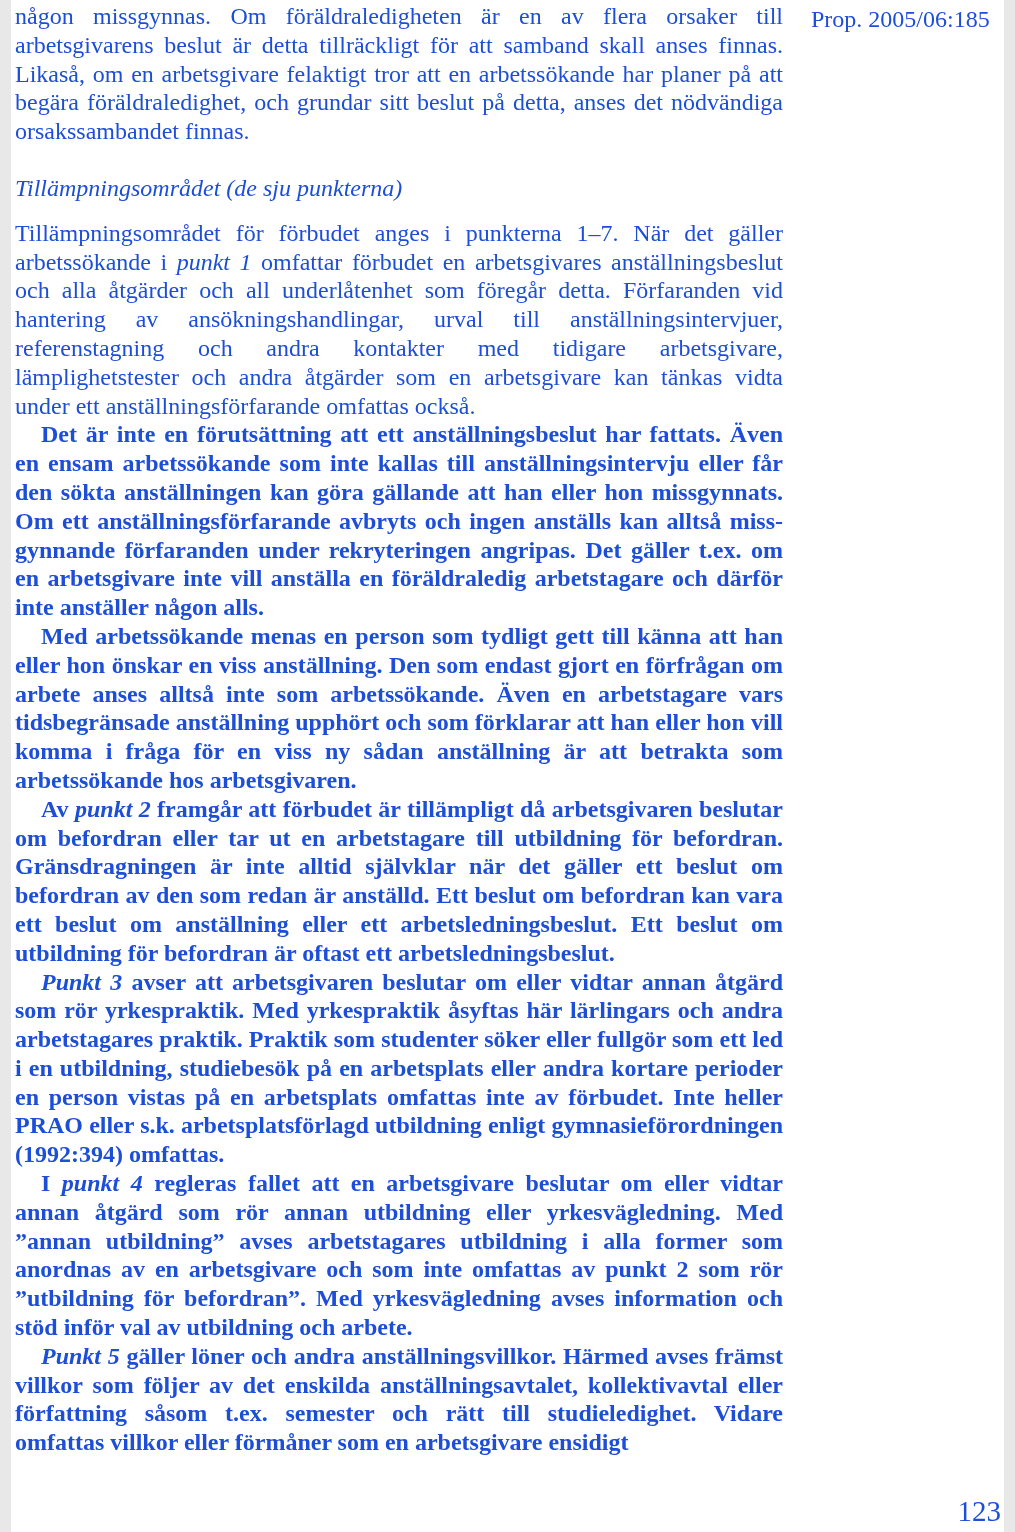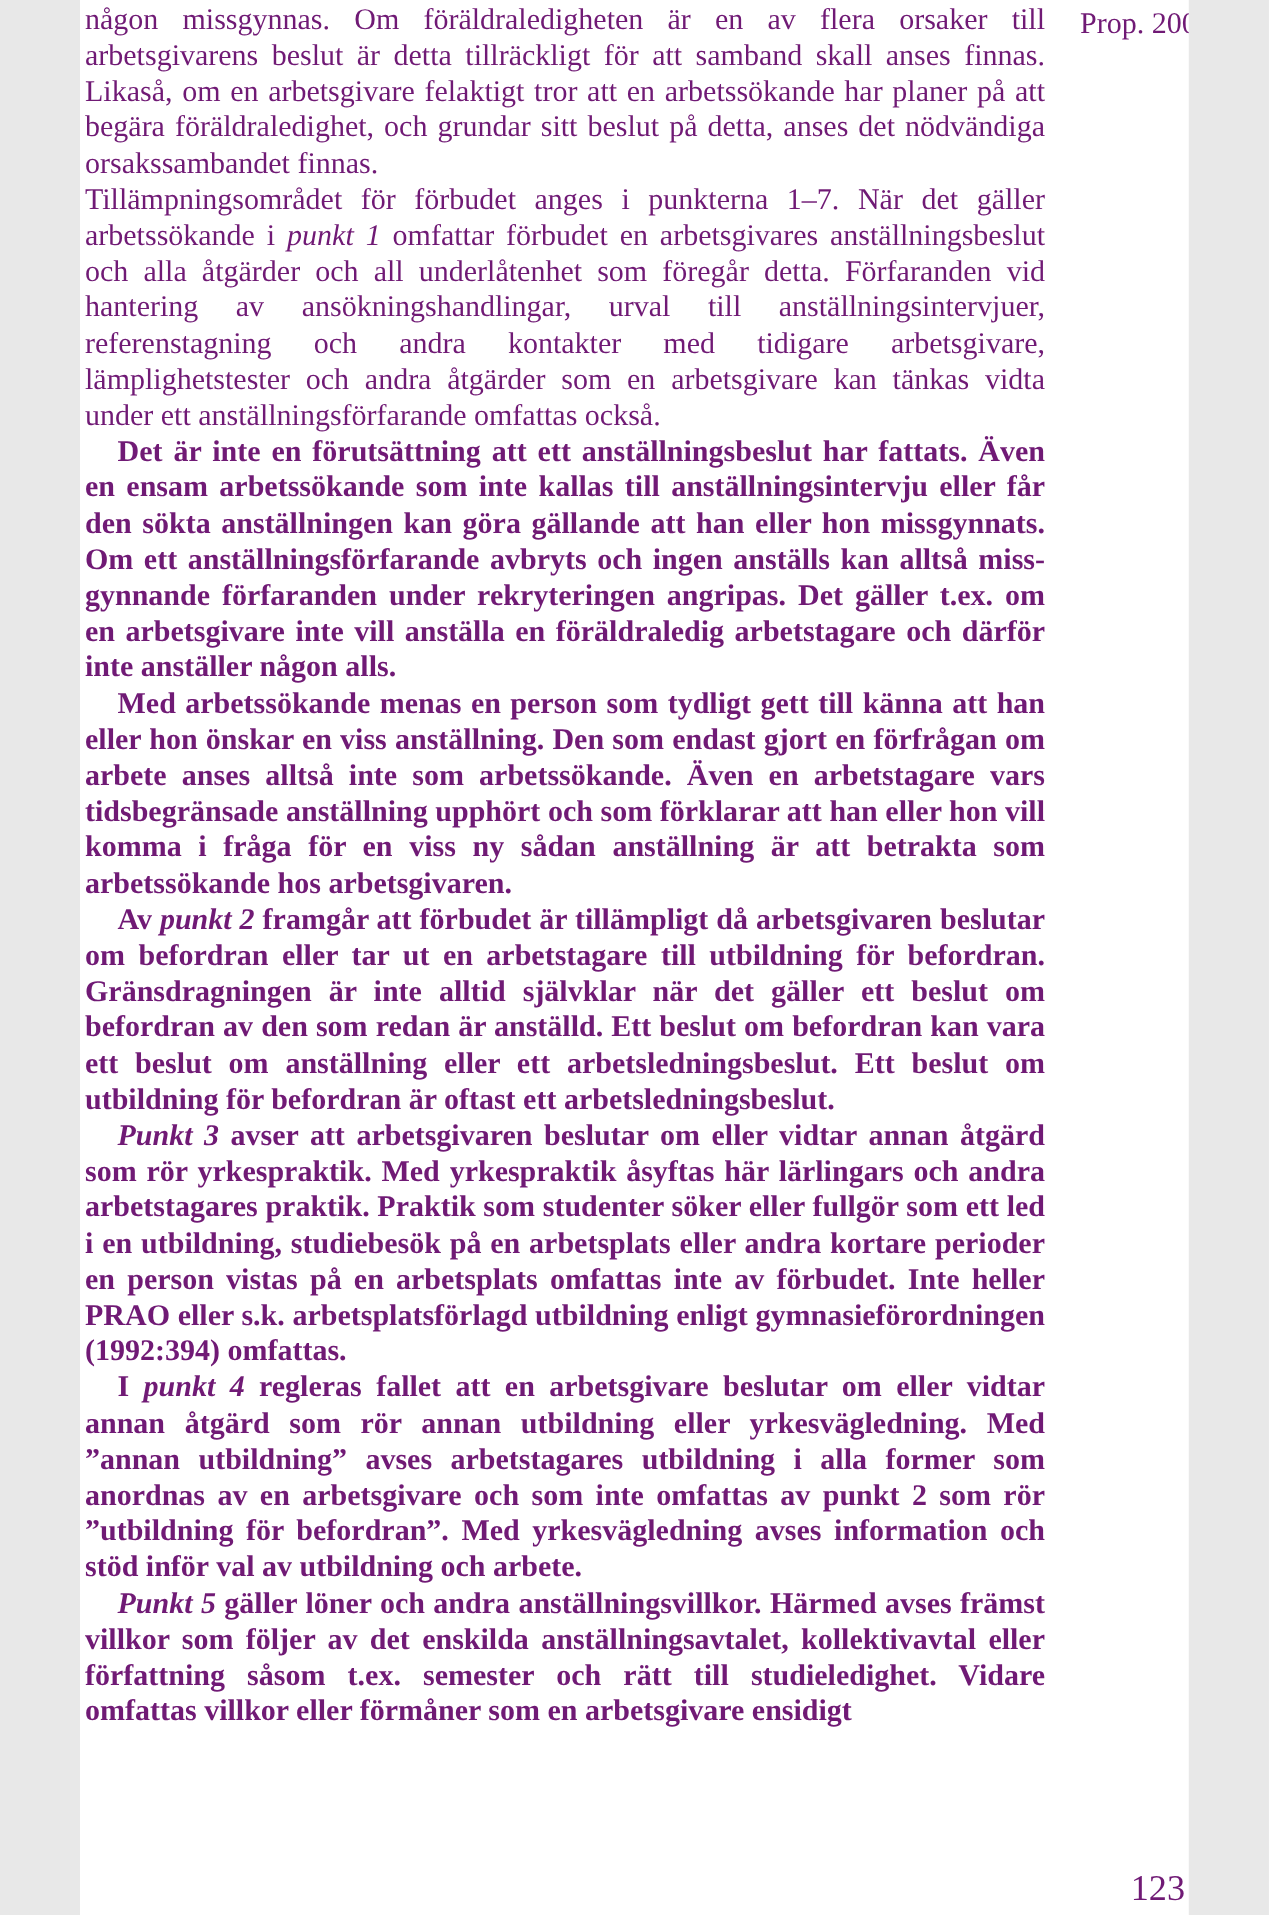--- a/index.html
+++ b/index.html
@@ -1,22 +1,22 @@
 <!DOCTYPE html>
 <html lang="sv"><head>
 <meta charset="utf-8">
 <style>
   html, body { margin: 0; padding: 0; background: #e8e8e8; }
   .page {
     position: relative;
-    width: 887px;
+    width: 993px;
     height: 1532px;
     margin: 0 auto;
     background: #ffffff;
-    color: #701a75;
+    color: #1d4ed8;
     font-family: "Liberation Serif", "DejaVu Serif", serif;
     overflow: hidden;
   }
   .body-col {
     position: absolute;
     left: 4px;
     top: 2px;
     width: 768px;
     font-size: 24px;
     line-height: 28.8px;
@@ -52,20 +52,21 @@
   i { font-style: italic; margin-top: 27px; }
 </style>
 </head>
 <body>
 
 <div class="page">
 
   <div class="body-col">
     <p class="para">någon missgynnas. Om föräldraledigheten är en av flera orsaker till arbetsgivarens beslut är detta tillräckligt för att samband skall anses finnas. Likaså, om en arbetsgivare felaktigt tror att en arbetssökande har planer på att begära föräldraledighet, och grundar sitt beslut på detta, anses det nödvändiga orsakssambandet finnas.</p>
 
+    <h2 class="section-heading">Tillämpningsområdet (de sju punkterna)</h2>
 
     <p class="para">Tillämpningsområdet för förbudet anges i punkterna 1–7. När det gäller arbetssökande i <i>punkt 1</i> omfattar förbudet en arbetsgivares anställnings­beslut och alla åtgärder och all underlåtenhet som föregår detta. För­faranden vid hantering av ansökningshandlingar, urval till anställnings­intervjuer, referenstagning och andra kontakter med tidigare arbetsgivare, lämplighetstester och andra åtgärder som en arbetsgivare kan tänkas vidta under ett anställningsförfarande omfattas också.</p>
 
     <p class="para indent">Det är inte en förutsättning att ett anställningsbeslut har fattats. Även en ensam arbetssökande som inte kallas till anställningsintervju eller får den sökta anställningen kan göra gällande att han eller hon missgynnats. Om ett anställningsförfarande avbryts och ingen anställs kan alltså miss­gynnande förfaranden under rekryteringen angripas. Det gäller t.ex. om en arbetsgivare inte vill anställa en föräldraledig arbetstagare och därför inte anställer någon alls.</p>
 
     <p class="para indent">Med arbetssökande menas en person som tydligt gett till känna att han eller hon önskar en viss anställning. Den som endast gjort en förfrågan om arbete anses alltså inte som arbetssökande. Även en arbetstagare vars tidsbegränsade anställning upphört och som förklarar att han eller hon vill komma i fråga för en viss ny sådan anställning är att betrakta som arbetssökande hos arbetsgivaren.</p>
 
     <p class="para indent">Av <i>punkt 2</i> framgår att förbudet är tillämpligt då arbetsgivaren beslutar om befordran eller tar ut en arbetstagare till utbildning för befordran. Gränsdragningen är inte alltid självklar när det gäller ett beslut om befordran av den som redan är anställd. Ett beslut om befordran kan vara ett beslut om anställning eller ett arbetsledningsbeslut. Ett beslut om utbildning för befordran är oftast ett arbetsledningsbeslut.</p>
 
     <p class="para indent"><i>Punkt 3</i> avser att arbetsgivaren beslutar om eller vidtar annan åtgärd som rör yrkespraktik. Med yrkespraktik åsyftas här lärlingars och andra arbetstagares praktik. Praktik som studenter söker eller fullgör som ett led i en utbildning, studiebesök på en arbetsplats eller andra kortare perioder en person vistas på en arbetsplats omfattas inte av förbudet. Inte heller PRAO eller s.k. arbetsplatsförlagd utbildning enligt gymnasie­förordningen (1992:394) omfattas.</p>

